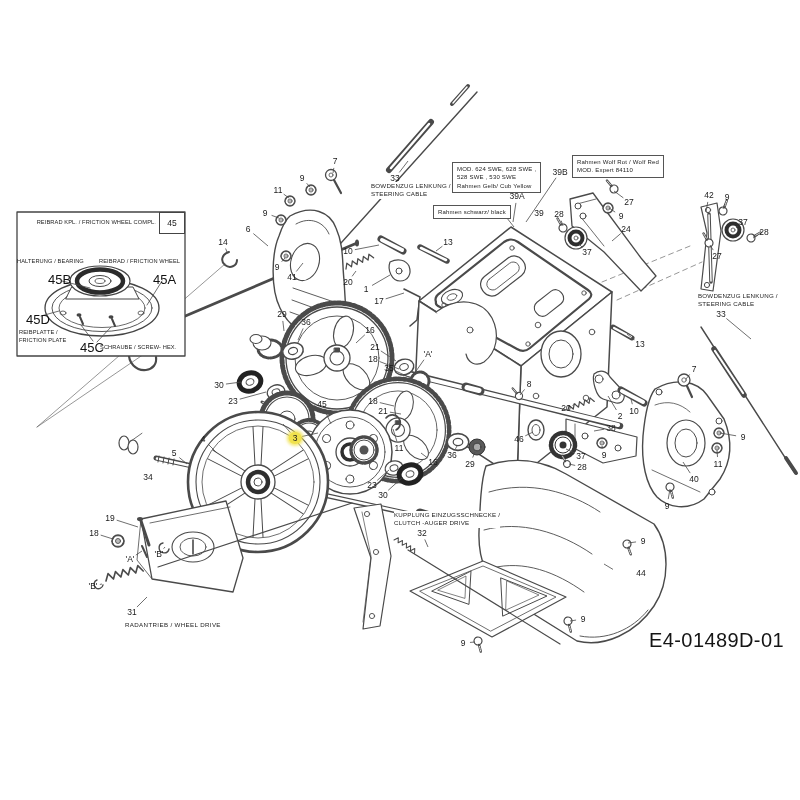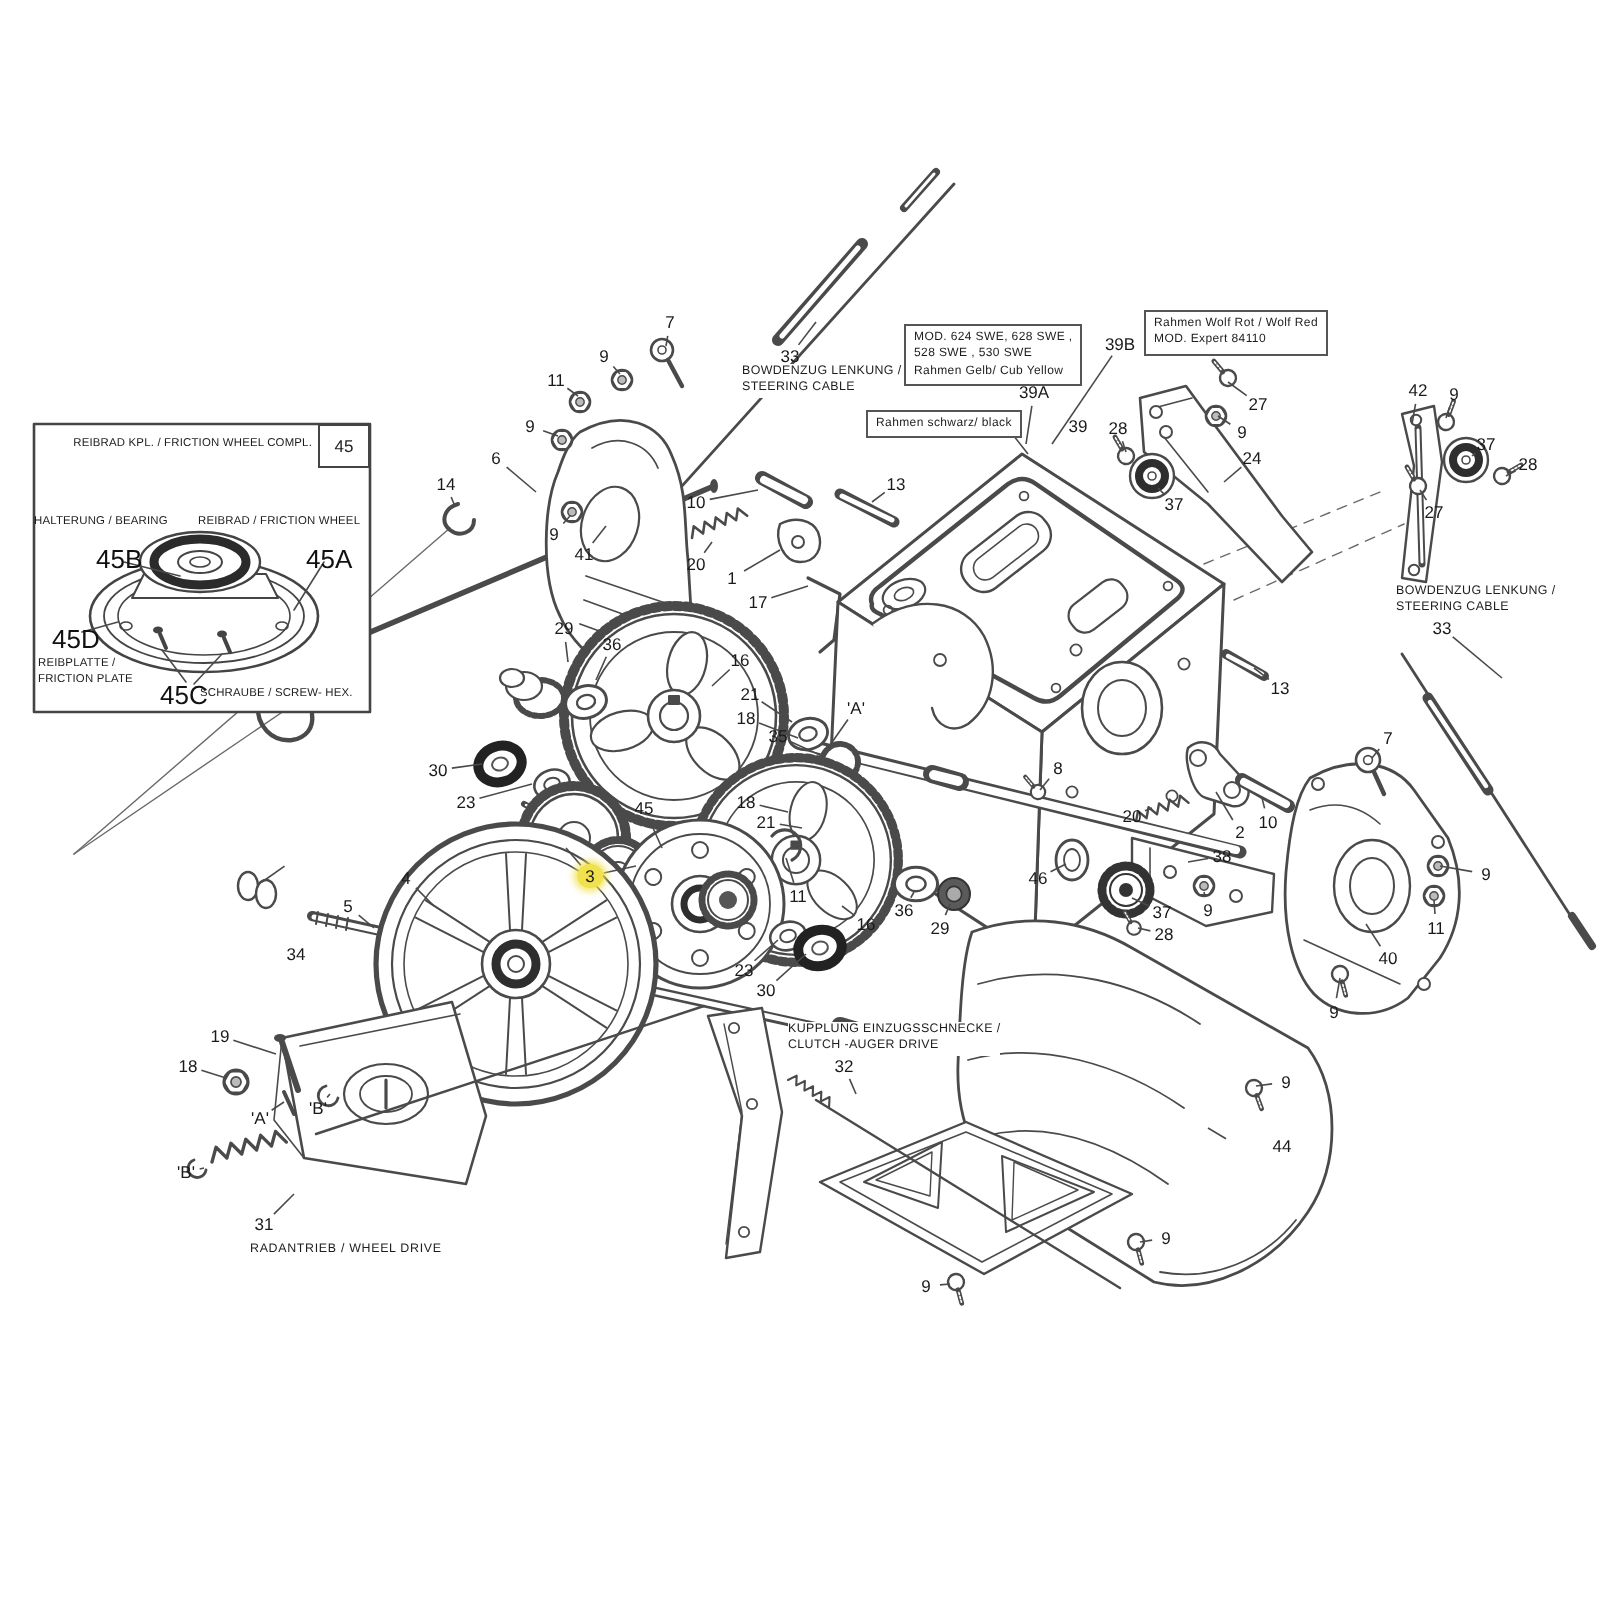--- a/index.html
+++ b/index.html
@@ -475,20 +475,21 @@
   <div class="inset-lbl" style="left:17px;top:258px">HALTERUNG / BEARING</div>
   <div class="inset-id" style="left:48px;top:272px">45B</div>
   <div class="inset-lbl" style="left:99px;top:258px">REIBRAD / FRICTION WHEEL</div>
   <div class="inset-id" style="left:153px;top:272px">45A</div>
   <div class="inset-id" style="left:26px;top:312px">45D</div>
   <div class="inset-lbl" style="left:19px;top:329px">REIBPLATTE /</div>
   <div class="inset-lbl" style="left:19px;top:337px">FRICTION PLATE</div>
   <div class="inset-id" style="left:80px;top:340px">45C</div>
   <div class="inset-lbl" style="left:100px;top:344px">SCHRAUBE / SCREW- HEX.</div>
 
+  <div id="dwgNum">E4-01489D-01</div>
 
   <div id="calloutLayer">
       <div class="callout" style="left: 335px; top: 161px;">7</div>
       <div class="callout" style="left: 302px; top: 178px;">9</div>
       <div class="callout" style="left: 278px; top: 190px;">11</div>
       <div class="callout" style="left: 265px; top: 213px;">9</div>
       <div class="callout" style="left: 248px; top: 229px;">6</div>
       <div class="callout" style="left: 223px; top: 242px;">14</div>
       <div class="callout" style="left: 277px; top: 267px;">9</div>
       <div class="callout" style="left: 292px; top: 277px;">41</div>

